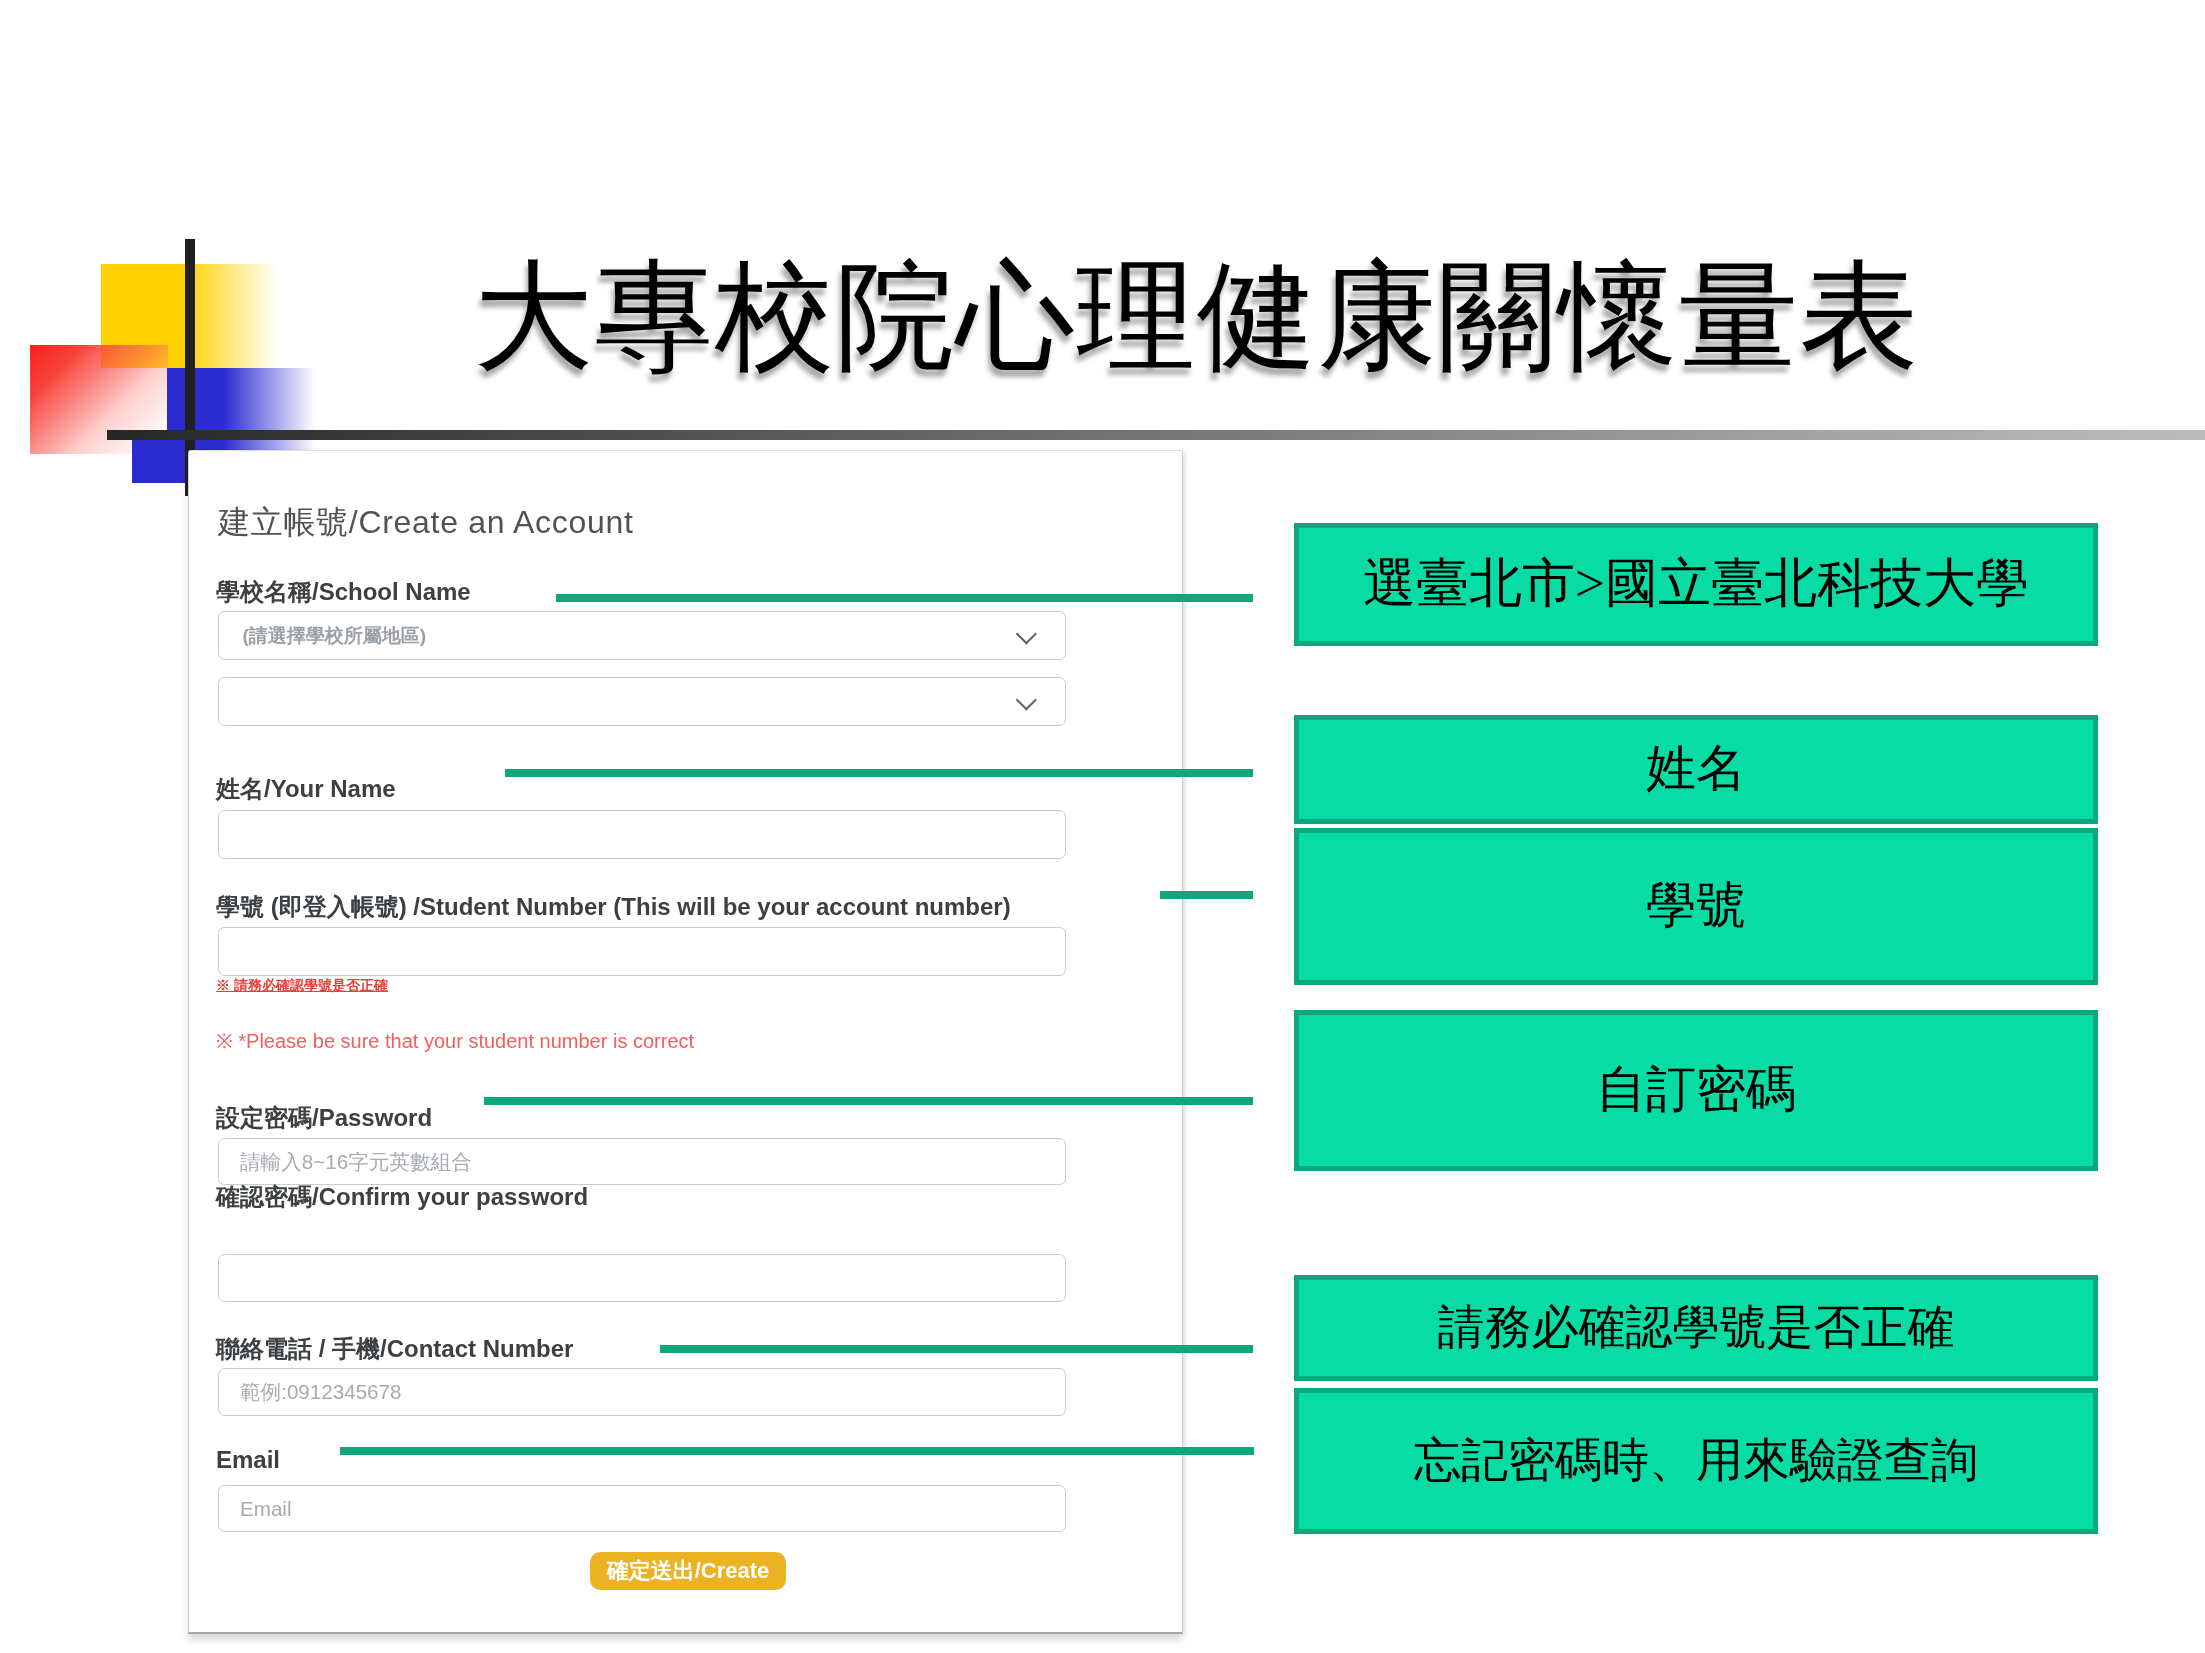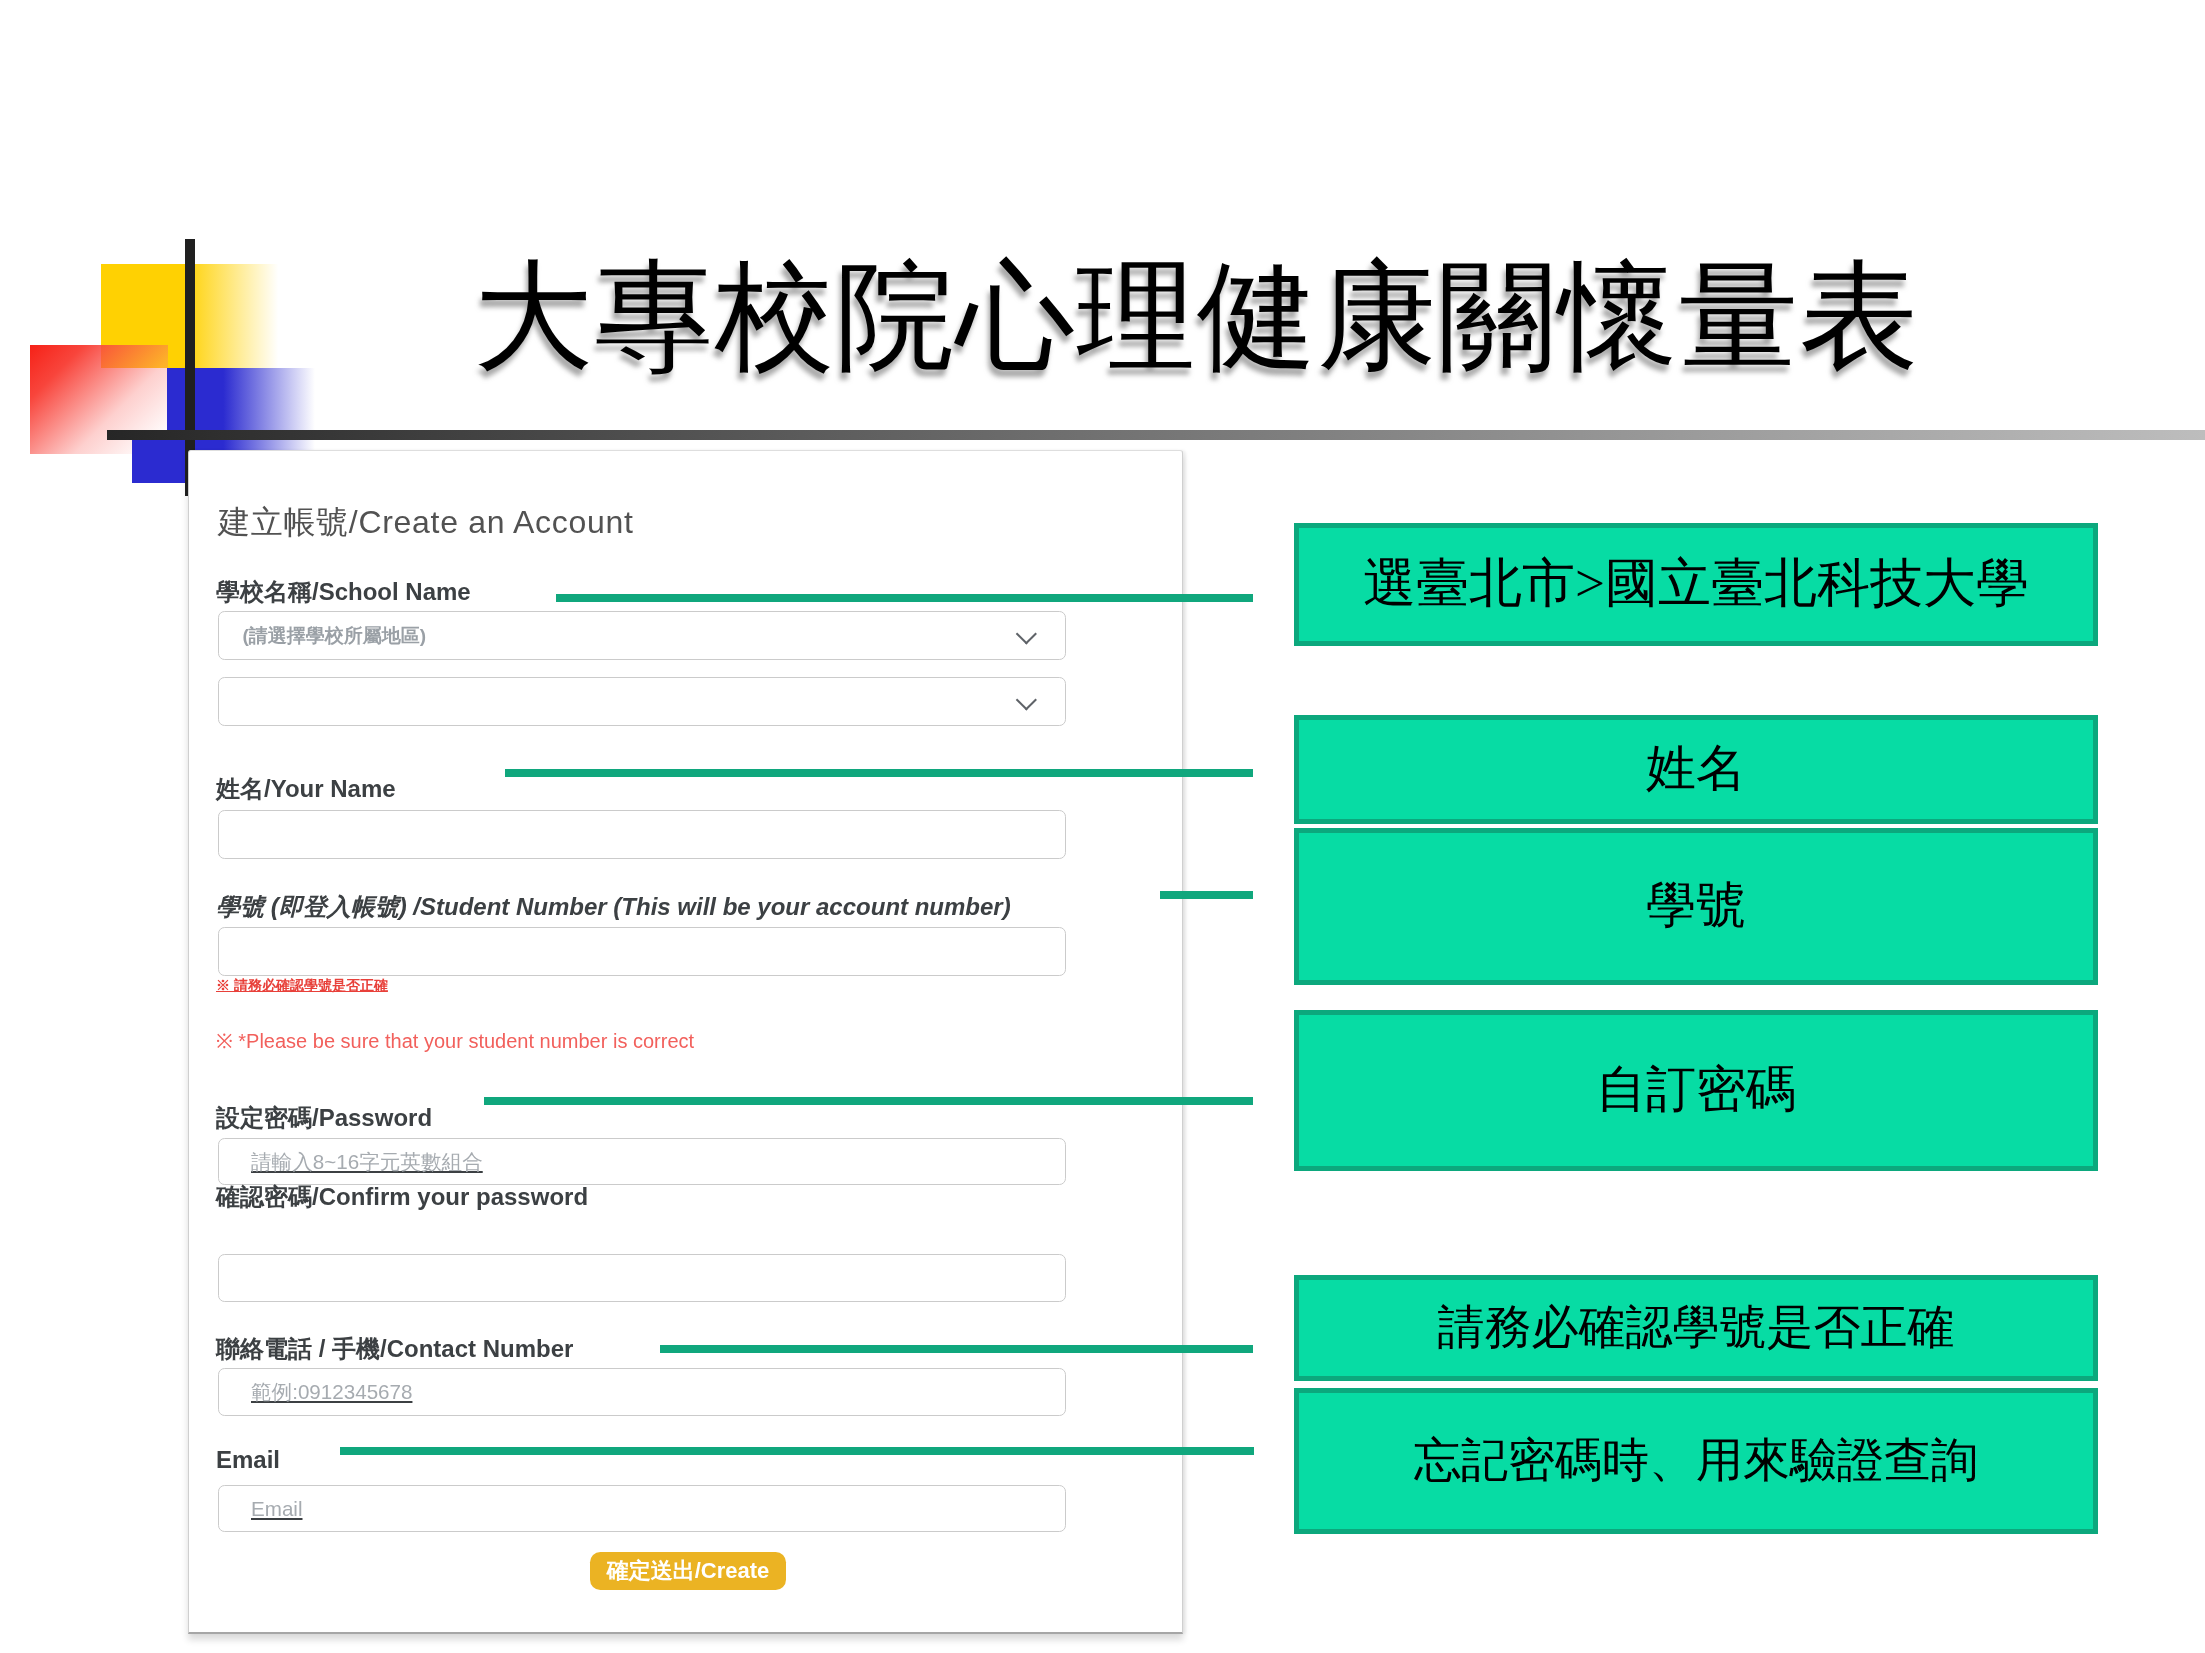--- a/index.html
+++ b/index.html
@@ -38,21 +38,21 @@
   .panel-heading{position:absolute;left:29px;top:50px;font-size:32px;font-weight:400;
     color:#525252;letter-spacing:0.7px;white-space:nowrap;}
   .field-label{position:absolute;left:27px;font-size:24px;font-weight:700;color:#3c4043;white-space:nowrap;}
   .tb{position:absolute;left:29px;width:848px;background:#fff;border:1.5px solid #cbcbcb;border-radius:6.6px;}
   .select-box{cursor:pointer;font-weight:bold;}
   .select-placeholder{position:absolute;left:23.5px;top:50%;transform:translateY(-50%);
     font-size:19px;color:#9aa0a6;white-space:nowrap;}
   .chevron{position:absolute;right:31px;top:38%;width:14.7px;height:14.7px;
     border-right:2.9px solid #5f6368;border-bottom:2.9px solid #5f6368;
     transform:translateY(-25%) rotate(45deg);}
-  input.tb{padding:0 32px;font-size:20.6px;color:#3c4043;font-family:"Liberation Sans",sans-serif;text-decoration:underline;}
+  input.tb{padding:0 21px;font-size:20.6px;color:#3c4043;font-family:"Liberation Sans",sans-serif;}
   input.tb::placeholder{color:#a6abb0;opacity:1;}
   .note{position:absolute;left:27px;white-space:nowrap;}
   .note-zh{font-size:14px;font-weight:700;color:#e8403a;text-decoration:underline;}
   .note-en{font-size:20px;font-weight:400;color:#f2605c;}
   .create-btn{
     position:absolute;left:401px;top:1101px;width:196px;height:38px;
     background:#ebb323;border:none;border-radius:10.3px;color:#ffffff;
     font-size:22px;font-weight:700;font-family:"Liberation Sans",sans-serif;
     display:flex;align-items:center;justify-content:center;cursor:pointer;white-space:nowrap;
   }
@@ -87,21 +87,21 @@
       <span class="select-placeholder">(請選擇學校所屬地區)</span>
       <span class="chevron"></span>
     </div>
     <div class="tb select-box" style="top:226px;height:49px;">
       <span class="chevron"></span>
     </div>
 
     <div class="field-label" style="top:322px;">姓名/Your Name</div>
     <input class="tb" style="top: 359px; height: 49px;">
 
-    <div class="field-label" style="top:440px;font-style:italic;">學號 (即登入帳號)  /Student Number (This will be your account number)</div>
+    <div class="field-label" style="top:440px;">學號 (即登入帳號)  /Student Number (This will be your account number)</div>
     <input class="tb" style="top: 476px; height: 49px;">
 
     <div class="note note-zh" style="top:526px;">※ 請務必確認學號是否正確</div>
     <div class="note note-en" style="top:576px;">※ *Please be sure that your student number is correct</div>
 
     <div class="field-label" style="top:651px;">設定密碼/Password</div>
     <input class="tb" style="top: 687px; height: 47px;" placeholder="請輸入8~16字元英數組合">
 
     <div class="field-label" style="top:730px;">確認密碼/Confirm your password</div>
     <input class="tb" style="top: 803px; height: 48px;">

